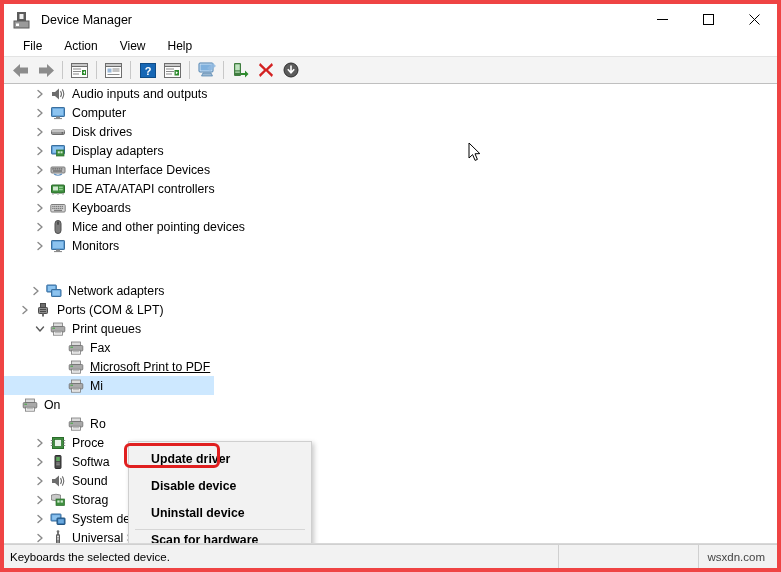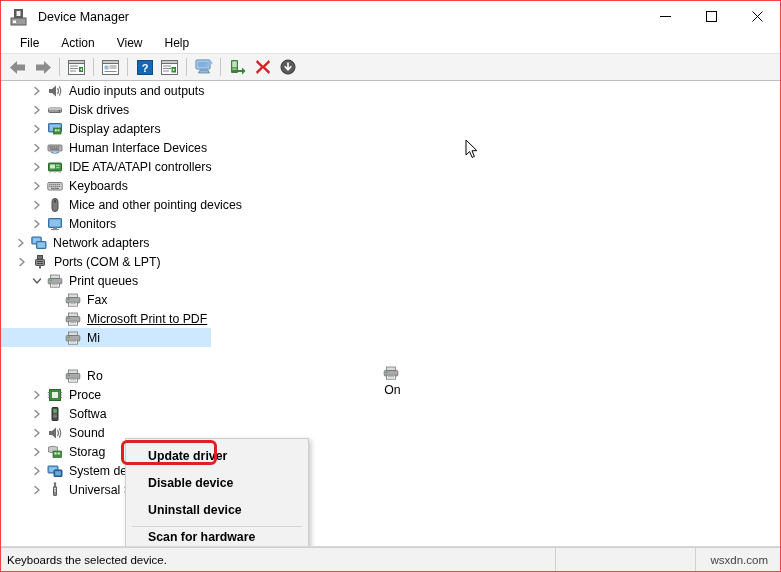--- a/index.html
+++ b/index.html
@@ -10,21 +10,21 @@
     overflow: hidden;
     background: #ffffff;
     font-family: "Liberation Sans", sans-serif;
   }
 
   #window {
     position: relative;
     width: 781px;
     height: 572px;
     background: #ffffff;
-    border: 1px solid #ef4444;
+    border: 4px solid #ef4444;
     display: flex;
     flex-direction: column;
   }
 
   
   #titlebar {
     height: 31px;
     flex: 0 0 31px;
     background: #ffffff;
     display: flex;
@@ -373,20 +373,36 @@
           <div class="row-label">Audio inputs and outputs</div>
         </div>
         <div class="row" style="padding-left: 28px;">
           <div class="twisty">
             <svg width="10" height="10" viewBox="0 0 10 10">
               <path d="M3 1.5 L7 5 L3 8.5" fill="none" stroke="#8a8a8a" stroke-width="1.4" stroke-linecap="round" stroke-linejoin="round"></path>
             </svg>
           </div>
           <div class="row-icon">
             <svg width="16" height="16" viewBox="0 0 16 16">
+              <rect x="1.5" y="2.5" width="13" height="9" rx="0.6" fill="#5b9bd5" stroke="#3a6f9e"></rect>
+              <rect x="2.8" y="3.7" width="10.4" height="6.6" fill="#8cc3ef"></rect>
+              <rect x="6" y="11.5" width="4" height="1.6" fill="#8d8d8d"></rect>
+              <rect x="4" y="13" width="8" height="1.1" fill="#8d8d8d"></rect>
+            </svg>
+          </div>
+          <div class="row-label">Computer</div>
+        </div>
+        <div class="row" style="padding-left: 28px;">
+          <div class="twisty">
+            <svg width="10" height="10" viewBox="0 0 10 10">
+              <path d="M3 1.5 L7 5 L3 8.5" fill="none" stroke="#8a8a8a" stroke-width="1.4" stroke-linecap="round" stroke-linejoin="round"></path>
+            </svg>
+          </div>
+          <div class="row-icon">
+            <svg width="16" height="16" viewBox="0 0 16 16">
               <rect x="1.5" y="6" width="13" height="4.5" rx="1.2" fill="#9a9a9a" stroke="#6a6a6a"></rect>
               <rect x="1.5" y="6" width="13" height="2" rx="1" fill="#c3c3c3"></rect>
               <circle cx="12.3" cy="8.9" r="0.8" fill="#5a5a5a"></circle>
             </svg>
           </div>
           <div class="row-label">Disk drives</div>
         </div>
         <div class="row" style="padding-left: 28px;">
           <div class="twisty">
             <svg width="10" height="10" viewBox="0 0 10 10">
@@ -493,21 +509,21 @@
           <div class="row-icon">
             <svg width="16" height="16" viewBox="0 0 16 16">
               <rect x="1.5" y="2.5" width="13" height="9" rx="0.6" fill="#5b9bd5" stroke="#3a6f9e"></rect>
               <rect x="2.8" y="3.7" width="10.4" height="6.6" fill="#8cc3ef"></rect>
               <rect x="6" y="11.5" width="4" height="1.6" fill="#8d8d8d"></rect>
               <rect x="4" y="13" width="8" height="1.1" fill="#8d8d8d"></rect>
             </svg>
           </div>
           <div class="row-label">Monitors</div>
         </div>
-        <div class="row" style="padding-left: 12px;">
+        <div class="row" style="padding-left: 24px; margin-top: 26px;">
           <div class="twisty">
             <svg width="10" height="10" viewBox="0 0 10 10">
               <path d="M3 1.5 L7 5 L3 8.5" fill="none" stroke="#8a8a8a" stroke-width="1.4" stroke-linecap="round" stroke-linejoin="round"></path>
             </svg>
           </div>
           <div class="row-icon">
             <svg width="16" height="16" viewBox="0 0 16 16">
               <rect x="0.8" y="2" width="9.5" height="7" rx="0.6" fill="#5b9bd5" stroke="#3a6f9e"></rect>
               <rect x="1.9" y="3" width="7.3" height="5" fill="#8cc3ef"></rect>
               <rect x="5.5" y="6.5" width="9.5" height="7" rx="0.6" fill="#5b9bd5" stroke="#3a6f9e"></rect>
@@ -583,21 +599,21 @@
             <svg width="16" height="16" viewBox="0 0 16 16">
               <rect x="3.5" y="2" width="9" height="3.5" fill="#dcdcdc" stroke="#7a7a7a" stroke-width="0.8"></rect>
               <rect x="1.2" y="5.5" width="13.6" height="5.5" rx="1" fill="#a9a9a9" stroke="#6e6e6e" stroke-width="0.8"></rect>
               <rect x="2.4" y="6.6" width="2.6" height="1.4" fill="#5fa85f"></rect>
               <rect x="3.5" y="10.2" width="9" height="4" fill="#f2f2f2" stroke="#7a7a7a" stroke-width="0.8"></rect>
               <rect x="4.8" y="11.4" width="6.4" height="0.8" fill="#9a9a9a"></rect>
             </svg>
           </div>
           <div class="row-label">Mi</div>
         </div>
-        <div class="row" style=" flex-direction: column;">
+        <div class="row" style="">
           <div class="twisty"></div>
           <div class="row-icon">
             <svg width="16" height="16" viewBox="0 0 16 16">
               <rect x="3.5" y="2" width="9" height="3.5" fill="#dcdcdc" stroke="#7a7a7a" stroke-width="0.8"></rect>
               <rect x="1.2" y="5.5" width="13.6" height="5.5" rx="1" fill="#a9a9a9" stroke="#6e6e6e" stroke-width="0.8"></rect>
               <rect x="2.4" y="6.6" width="2.6" height="1.4" fill="#5fa85f"></rect>
               <rect x="3.5" y="10.2" width="9" height="4" fill="#f2f2f2" stroke="#7a7a7a" stroke-width="0.8"></rect>
               <rect x="4.8" y="11.4" width="6.4" height="0.8" fill="#9a9a9a"></rect>
             </svg>
           </div>

